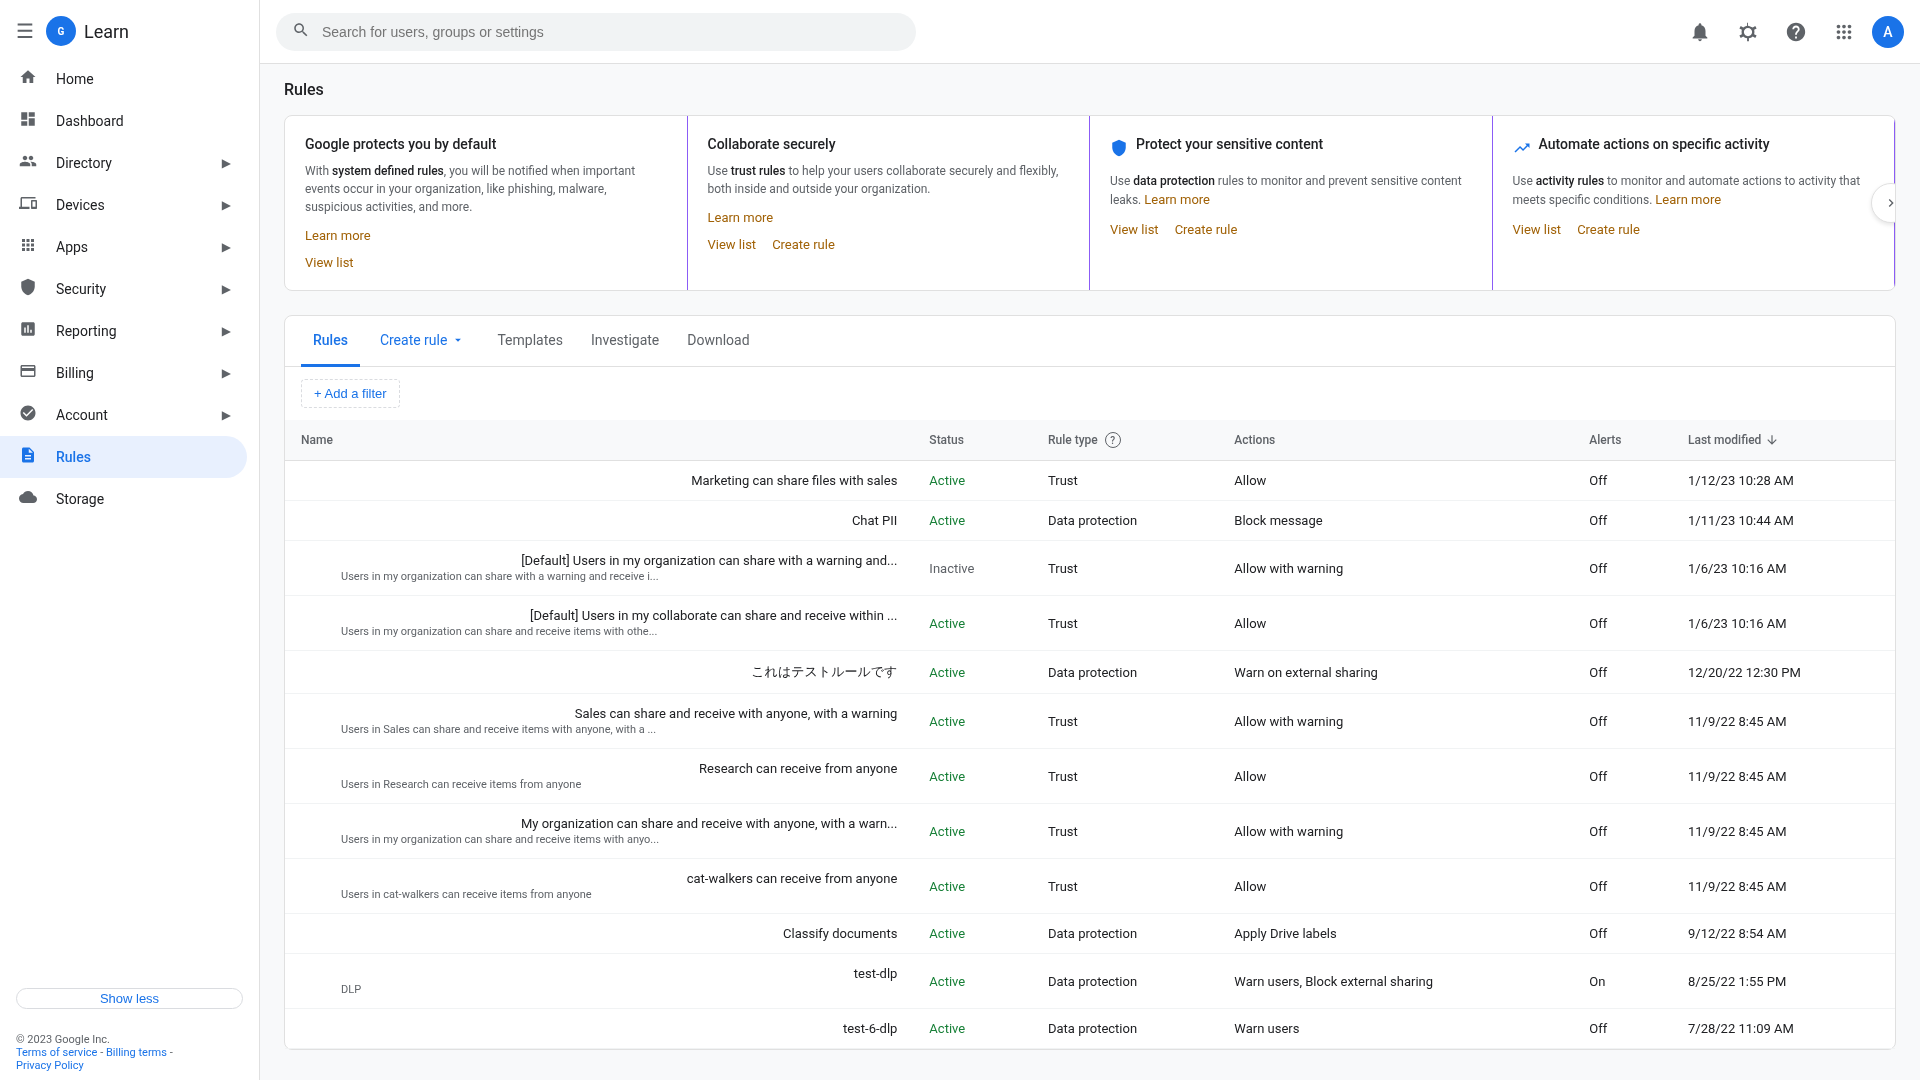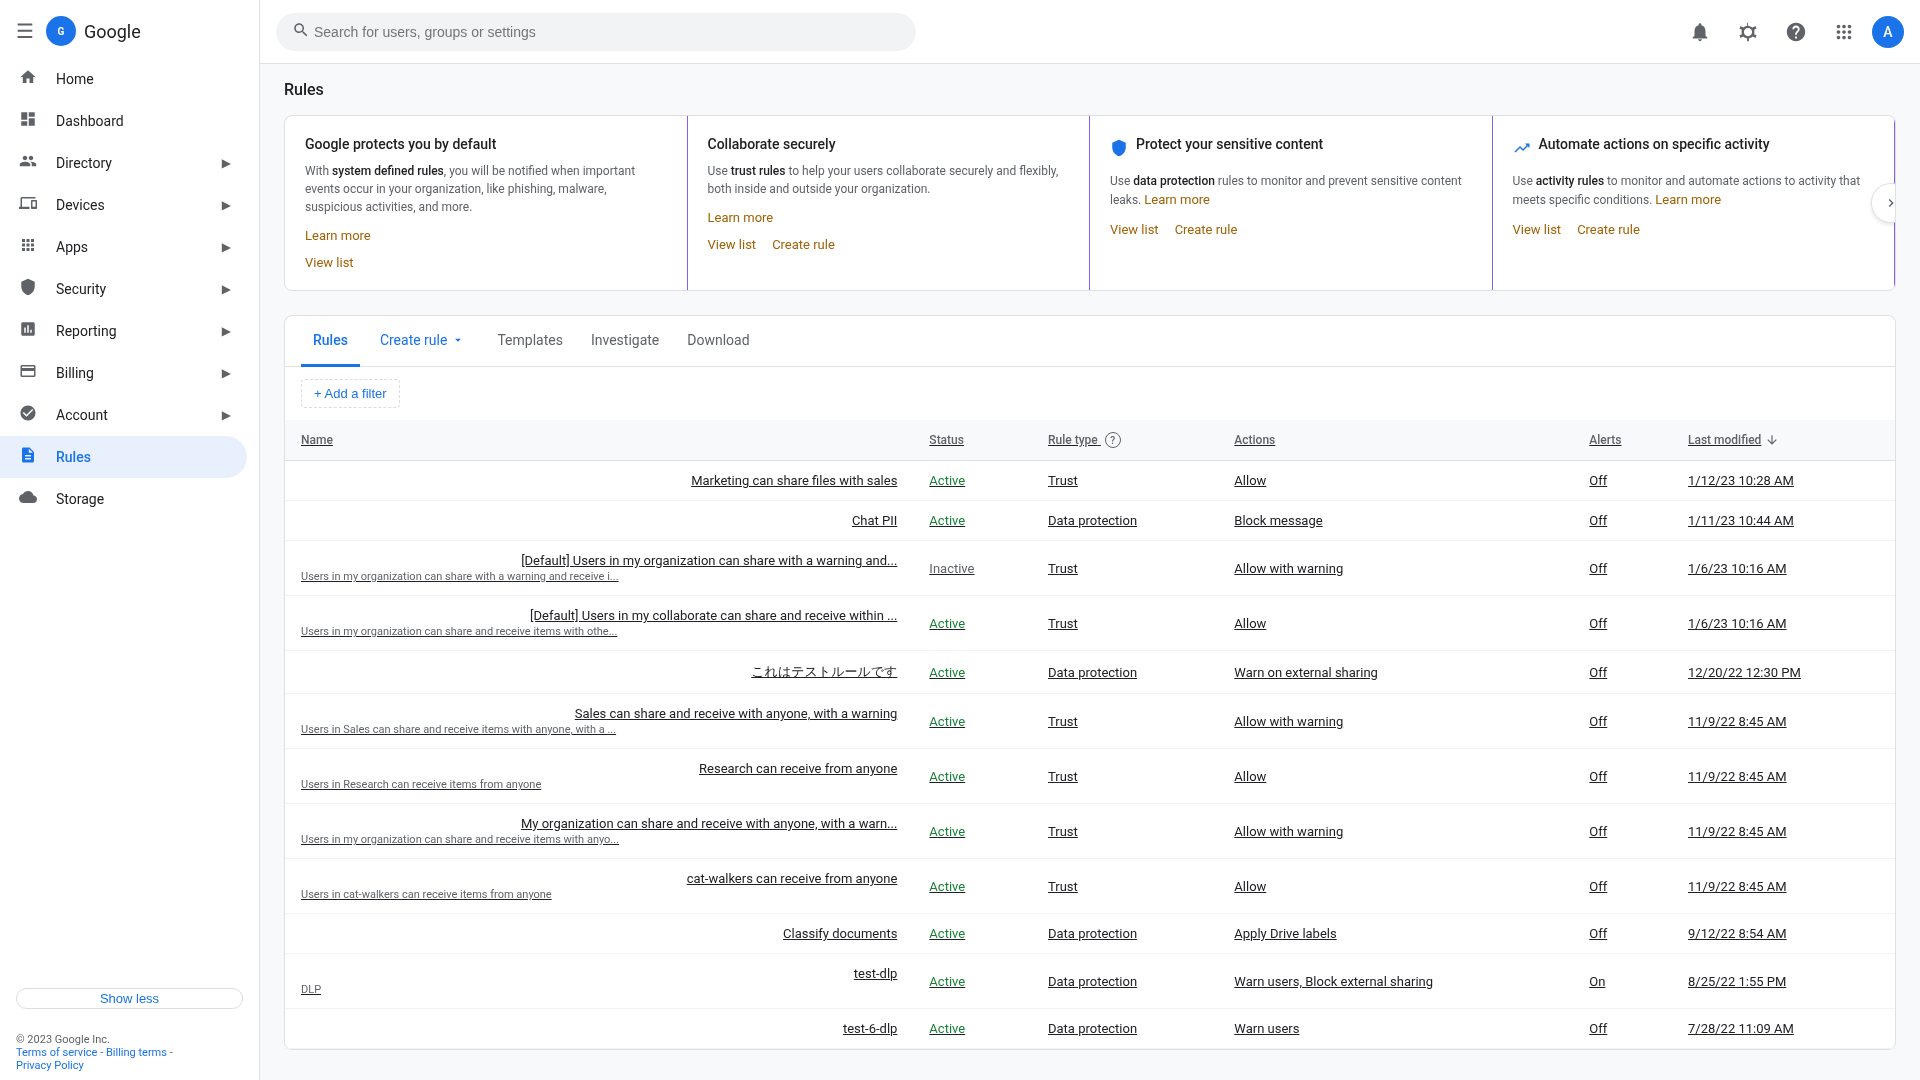--- a/index.html
+++ b/index.html
@@ -92,21 +92,21 @@
       border-bottom: 1px solid #e0e0e0;
     }
     .search-bar {
       flex: 1;
       max-width: 640px;
       display: flex;
       align-items: center;
       background: #f1f3f4;
       border-radius: 24px;
       padding: 8px 16px;
-      gap: 4px;
+      gap: 12px;
     }
     .search-bar input {
       border: none;
       background: transparent;
       outline: none;
       font-size: 14px;
       color: #202124;
       width: 100%;
     }
     .search-icon { color: #5f6368; font-size: 18px; }
@@ -223,40 +223,40 @@
       padding: 6px 12px;
       border: 1px dashed #dadce0;
       border-radius: 4px;
       color: #1a73e8;
       font-size: 13px;
       cursor: pointer;
       background: #fff;
     }
 
     
-    .rules-table { width: 100%; border-collapse: collapse; text-decoration: underline; }
+    .rules-table { width: 100%; border-collapse: collapse; }
     .rules-table thead tr { background: #f8f9fa; }
     .rules-table th {
       padding: 12px 16px;
       text-align: left;
       font-size: 12px;
       font-weight: 500;
       color: #5f6368;
       border-bottom: 1px solid #e0e0e0;
     }
     .rules-table td {
       padding: 12px 16px;
       font-size: 13px;
       border-bottom: 1px solid #f1f3f4;
       vertical-align: middle;
     }
     .status-active { color: #188038; font-size: 13px; }
     .status-inactive { color: #5f6368; font-size: 13px; }
     .rule-name { font-size: 13px; color: #202124; text-align: right; }
-    .rule-subtitle { font-size: 11px; color: #5f6368; margin-top: 2px; }
+    .rule-subtitle { font-size: 11px; color: #5f6368; margin-top: 2px; margin-left: 40px; }
     .th-sortable { cursor: pointer; display: flex; align-items: center; gap: 4px; }
     .question-icon {
       display: inline-flex; align-items: center; justify-content: center;
       width: 16px; height: 16px;
       border-radius: 50%;
       border: 1px solid #5f6368;
       color: #5f6368;
       font-size: 10px;
       margin-left: 4px;
     }
@@ -267,21 +267,21 @@
 <div id="sidebar">
   <div class="sidebar-header">
     <span class="hamburger-icon">☰</span>
     <div class="admin-logo">
       <div class="admin-logo-circle">
         <svg width="18" height="18" viewBox="0 0 18 18" fill="none">
           <circle cx="9" cy="9" r="9" fill="#1a73e8"></circle>
           <text x="9" y="13" text-anchor="middle" fill="white" font-size="10" font-weight="bold">G</text>
         </svg>
       </div>
-      <span class="admin-text">Google</span>
+      <span class="admin-text">Learn</span>
     </div>
   </div>
 
   <div id="nav-items">
 
     <div class="nav-item">
       <span class="nav-icon">
         <svg width="18" height="18" viewBox="0 0 24 24" fill="none">
             <path d="M10 20v-6h4v6h5v-8h3L12 3 2 12h3v8z" fill="#5f6368"></path>
           </svg>

